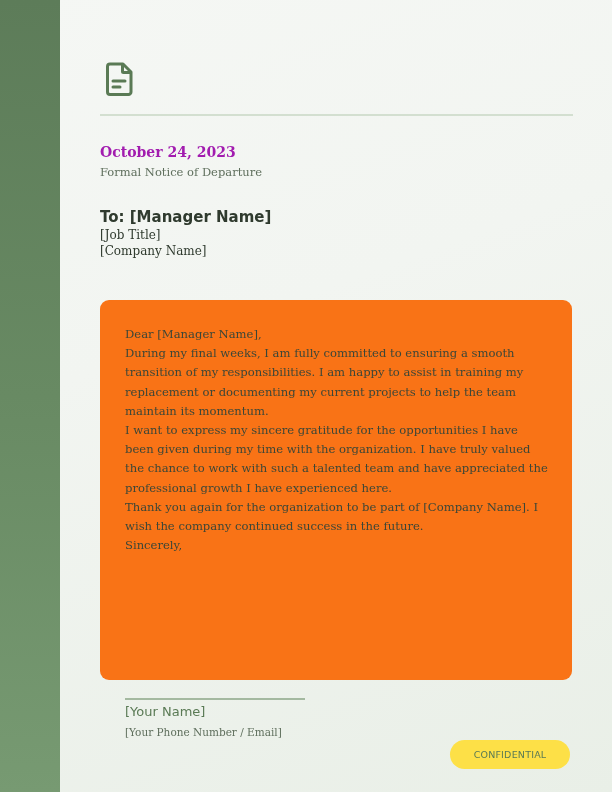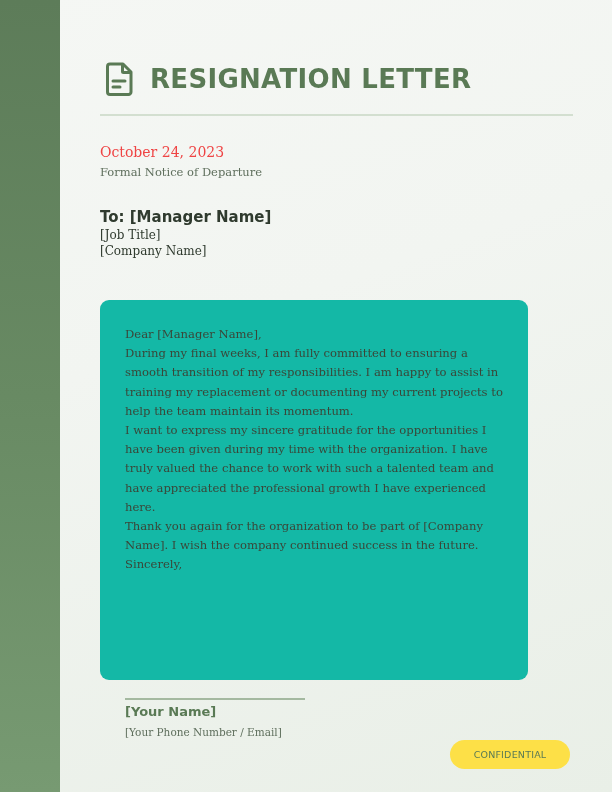--- a/index.html
+++ b/index.html
@@ -20,51 +20,51 @@
     border-bottom: 2px solid #d3dfd0;
   }
   .header .doc-icon { width: 40px; height: 40px; margin-right: 10px; margin-top: -14px; }
   .header .title {
     font-family: "DejaVu Sans", "Liberation Sans", sans-serif;
     font-size: 26px; font-weight: bold; color: #5a7a55; letter-spacing: 0.3px;
     margin-top: -14px;
   }
   .date {
     position: absolute; left: 100px; top: 144px;
-    font-size: 14px; color: #ef4444;
+    font-size: 14px; color: #a21caf; font-weight: bold;
   }
   .subtitle {
     position: absolute; left: 100px; top: 165px;
     font-size: 11.5px; color: #5f6f5d;
   }
   .to {
     position: absolute; left: 100px; top: 208px;
     font-family: "DejaVu Sans", "Liberation Sans", sans-serif;
     font-size: 15px; font-weight: bold; color: #2f3a2e;
   }
   .recip-line {
     position: absolute; left: 100px;
     font-size: 12px; color: #2f3a2e;
   }
   .card {
-    position: absolute; left: 100px; top: 300px; width: 428px; height: 380px;
-    background: #14b8a6; border-radius: 9px;
+    position: absolute; left: 100px; top: 300px; width: 472px; height: 380px;
+    background: #f97316; border-radius: 9px;
     padding: 25px 24px 0 25px;
   }
   .card p {
     font-size: 11.6px; line-height: 19.2px; color: #3a4638;
   }
   .sig-line {
     position: absolute; left: 125px; top: 698px; width: 180px; height: 2px;
     background: #a4b9a0;
   }
   .sig-name {
     position: absolute; left: 125px; top: 704px;
     font-family: "DejaVu Sans", "Liberation Sans", sans-serif;
-    font-size: 13px; font-weight: bold; color: #5a7a55; text-align: center;
+    font-size: 13px; font-weight: normal; color: #5a7a55; text-align: center;
   }
   .sig-contact {
     position: absolute; left: 125px; top: 726px;
     font-size: 10.5px; color: #5f6f5d;
   }
   .badge {
     position: absolute; left: 450px; top: 740px; width: 120px; height: 29px;
     border-radius: 15px; background: #fde047;
     display: flex; align-items: center; justify-content: center;
     font-family: "DejaVu Sans", "Liberation Sans", sans-serif;
@@ -76,21 +76,20 @@
 
 <div class="sidebar"></div>
 
 <div class="header">
   <svg class="doc-icon" viewBox="0 0 40 40">
     <path d="M10 5 H23 L31 13 V33 a2.5 2.5 0 0 1 -2.5 2.5 H10 a2.5 2.5 0 0 1 -2.5 -2.5 V7.5 A2.5 2.5 0 0 1 10 5 Z" fill="none" stroke="#5a7a55" stroke-width="3" stroke-linejoin="round"></path>
     <path d="M22.5 5.5 V12.5 a1 1 0 0 0 1 1 H30.5" fill="none" stroke="#5a7a55" stroke-width="3" stroke-linejoin="round"></path>
     <line x1="13" y1="22" x2="25" y2="22" stroke="#5a7a55" stroke-width="3" stroke-linecap="round"></line>
     <line x1="13" y1="28" x2="20" y2="28" stroke="#5a7a55" stroke-width="3" stroke-linecap="round"></line>
   </svg>
-  <span class="title">RESIGNATION LETTER</span>
 </div>
 
 <div class="date">October 24, 2023</div>
 <div class="subtitle">Formal Notice of Departure</div>
 
 <div class="to">To: [Manager Name]</div>
 <div class="recip-line" style="top:228px">[Job Title]</div>
 <div class="recip-line" style="top:244px">[Company Name]</div>
 
 <div class="card">

